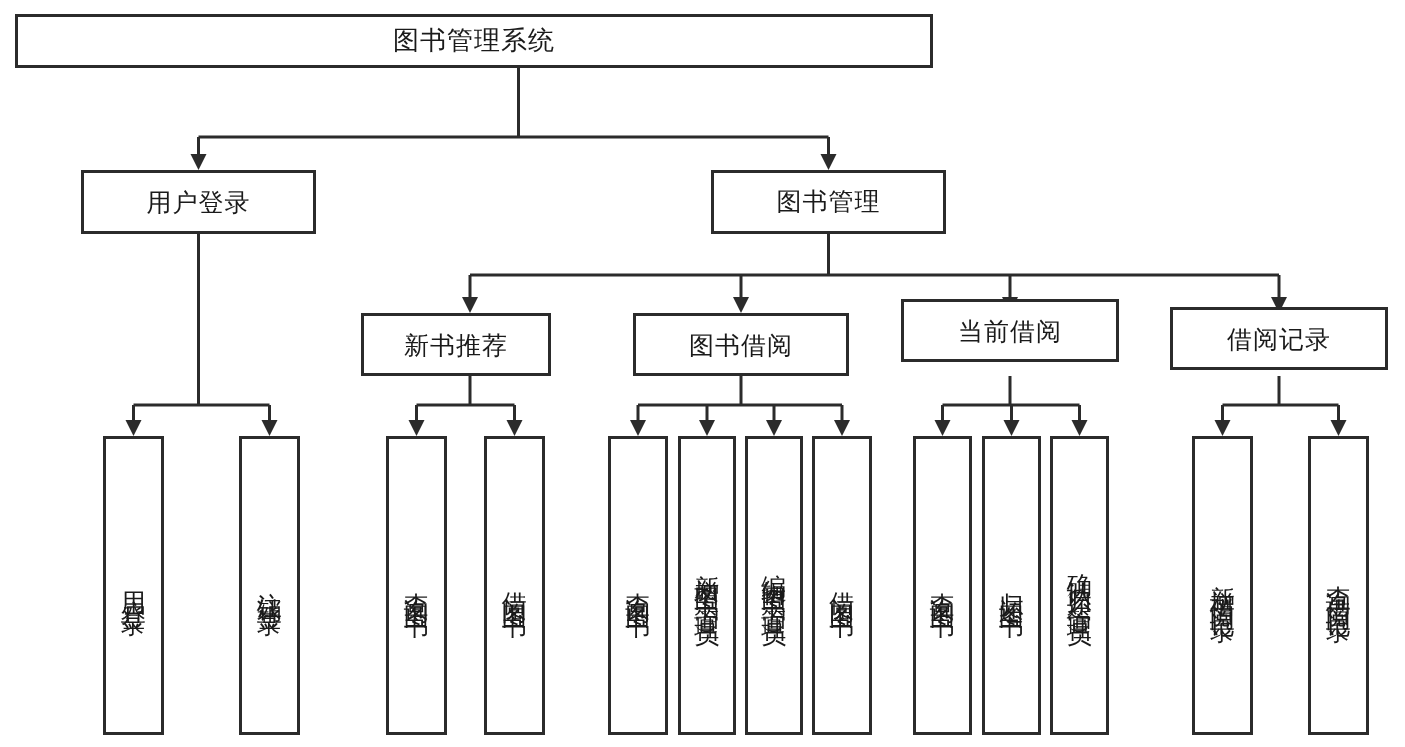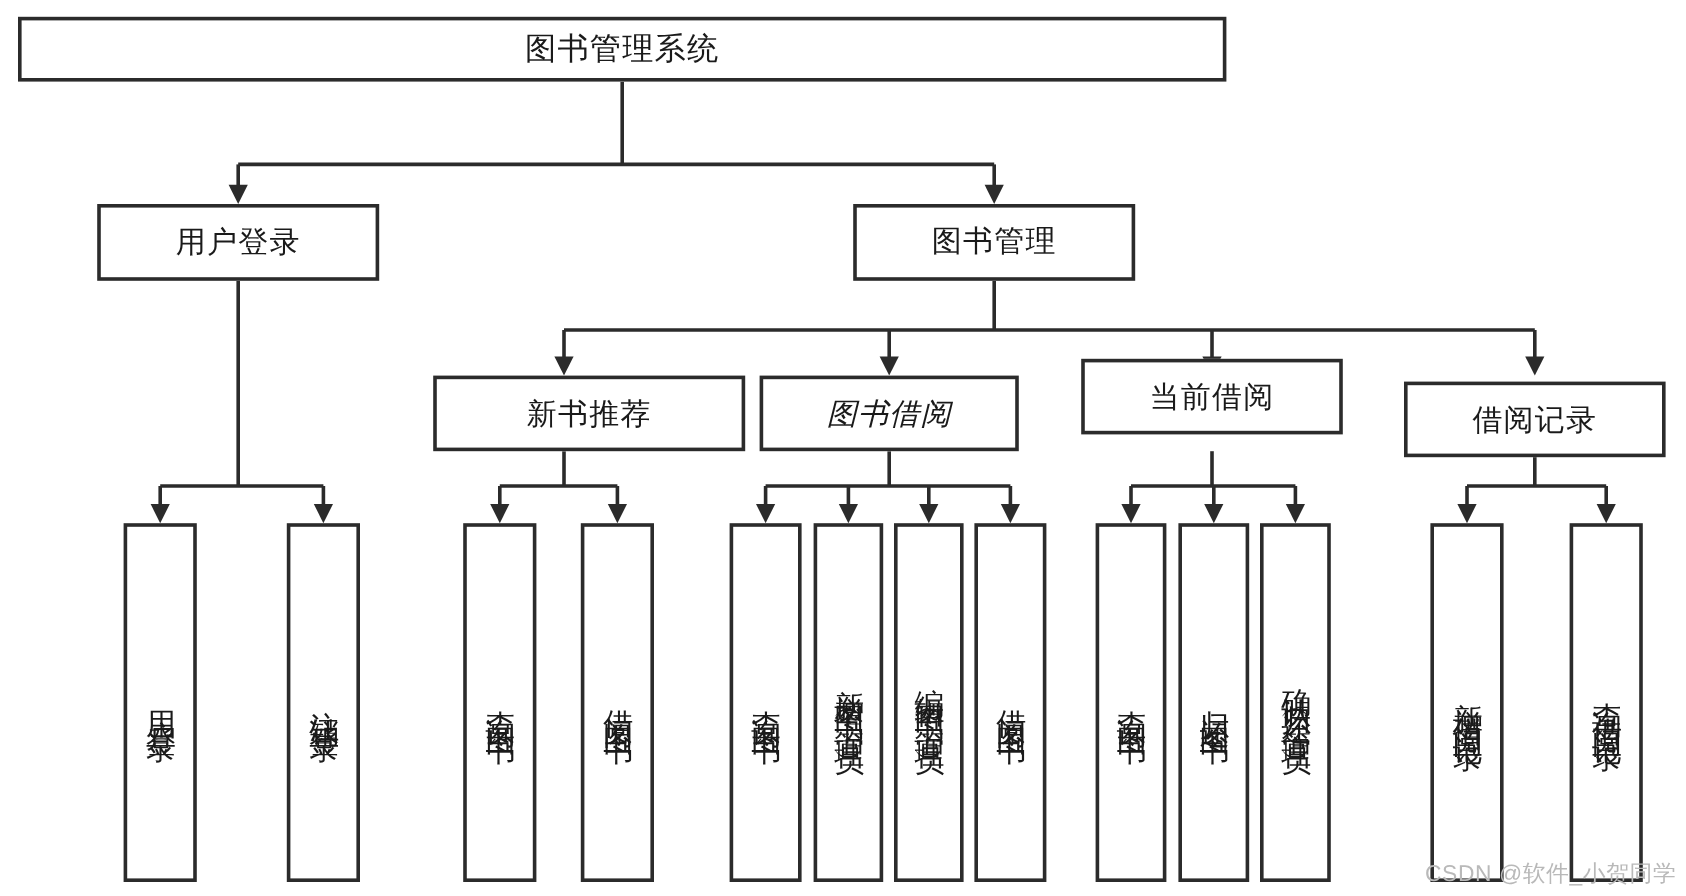--- a/index.html
+++ b/index.html
@@ -118,39 +118,39 @@
       <line x1="1079.5" y1="405" x2="1079.5" y2="422" stroke="#2b2b2b" stroke-width="3"></line>
       <polygon points="1071.5,420 1087.5,420 1079.5,436" fill="#2b2b2b"></polygon>
       <line x1="1279" y1="376" x2="1279" y2="405" stroke="#2b2b2b" stroke-width="3"></line>
       <line x1="1222.5" y1="405" x2="1338.5" y2="405" stroke="#2b2b2b" stroke-width="3"></line>
       <line x1="1222.5" y1="405" x2="1222.5" y2="422" stroke="#2b2b2b" stroke-width="3"></line>
       <polygon points="1214.5,420 1230.5,420 1222.5,436" fill="#2b2b2b"></polygon>
       <line x1="1338.5" y1="405" x2="1338.5" y2="422" stroke="#2b2b2b" stroke-width="3"></line>
       <polygon points="1330.5,420 1346.5,420 1338.5,436" fill="#2b2b2b"></polygon>
     </svg>
   <div id="nodes">
-      <div class="node root horiz" style="left: 15px; top: 14px; width: 1007px; height: 54px;">
+      <div class="node root horiz" style="left: 15px; top: 14px; width: 918px; height: 54px;">
         <span>图书管理系统</span>
       </div>
       <div class="node lvl2 horiz" style="left: 81px; top: 170px; width: 235px; height: 64px;">
         <span>用户登录</span>
       </div>
       <div class="node lvl2 horiz" style="left: 711px; top: 170px; width: 235px; height: 64px; font-family: Liberation Serif, serif;">
         <span>图书管理</span>
       </div>
-      <div class="node lvl3 horiz" style="left: 361px; top: 313px; width: 260px; height: 63px;">
+      <div class="node lvl3 horiz" style="left: 361px; top: 313px; width: 190px; height: 63px;">
         <span>新书推荐</span>
       </div>
-      <div class="node lvl3 horiz" style="left: 633px; top: 313px; width: 216px; height: 63px; font-style: italic;">
+      <div class="node lvl3 horiz" style="left: 633px; top: 313px; width: 216px; height: 63px;">
         <span>图书借阅</span>
       </div>
       <div class="node lvl3 horiz" style="left: 901px; top: 299px; width: 218px; height: 63px;">
         <span>当前借阅</span>
       </div>
-      <div class="node lvl3 horiz" style="left: 1170px; top: 318px; width: 218px; height: 63px;">
+      <div class="node lvl3 horiz" style="left: 1170px; top: 307px; width: 218px; height: 63px;">
         <span>借阅记录</span>
       </div>
       <div class="node leaf vert" style="left: 103px; top: 436px; width: 61px; height: 299px;">
         <span class="vtext">用户登录</span>
       </div>
       <div class="node leaf vert" style="left: 239px; top: 436px; width: 61px; height: 299px;">
         <span class="vtext">注销登录</span>
       </div>
       <div class="node leaf vert" style="left: 386px; top: 436px; width: 61px; height: 299px;">
         <span class="vtext">查询图书</span>
@@ -179,14 +179,13 @@
       <div class="node leaf vert" style="left: 1050px; top: 436px; width: 59px; height: 299px;">
         <span class="vtext">确认归还（管理员）</span>
       </div>
       <div class="node leaf vert" style="left: 1192px; top: 436px; width: 61px; height: 299px;">
         <span class="vtext">新增借阅记录</span>
       </div>
       <div class="node leaf vert" style="left: 1308px; top: 436px; width: 61px; height: 299px;">
         <span class="vtext">查询借阅记录</span>
       </div>
     </div>
-  <div id="watermark">CSDN @软件_小贺同学</div>
 </div>
 
 </body></html>

